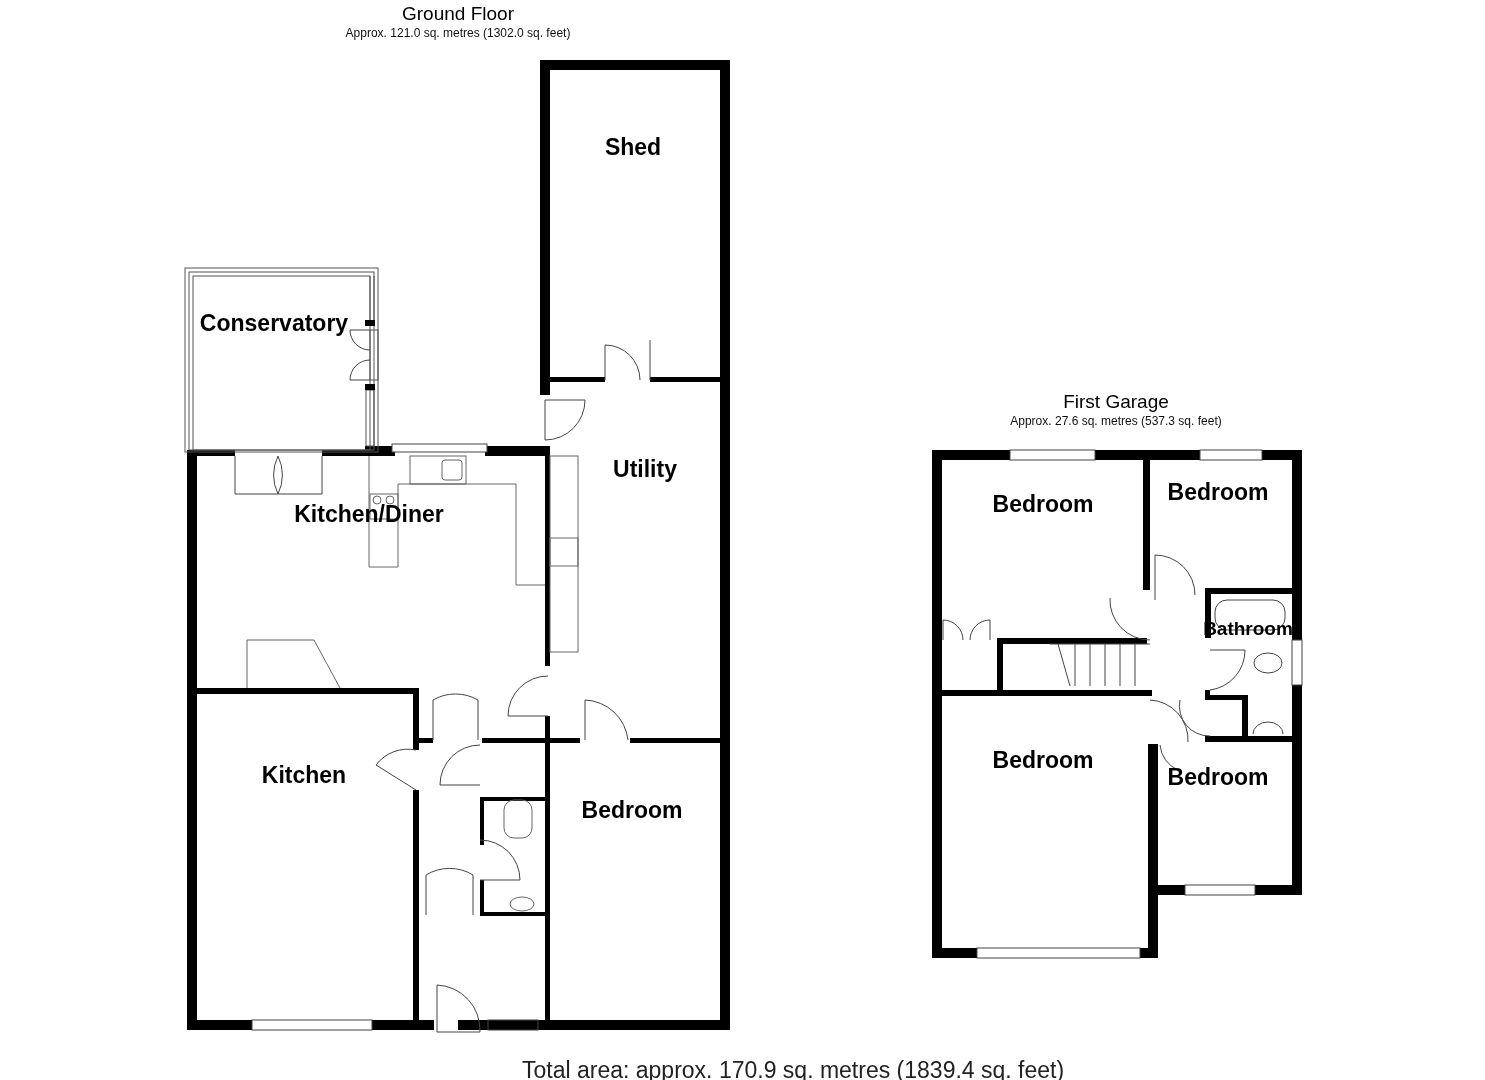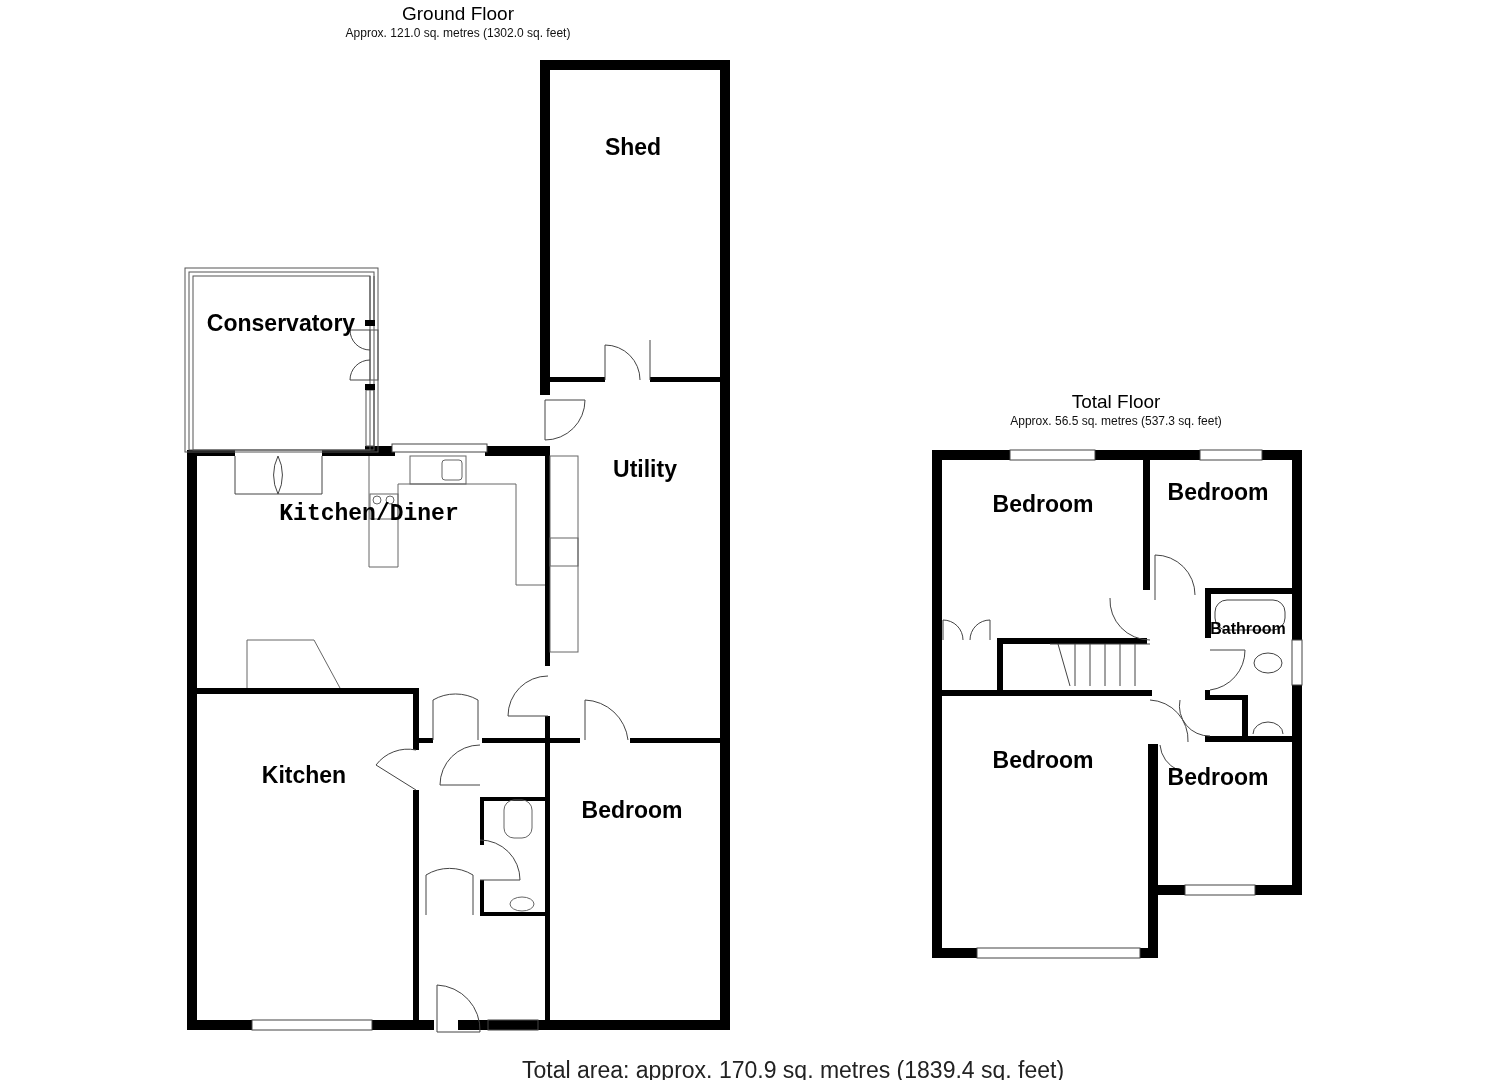--- a/index.html
+++ b/index.html
@@ -9,22 +9,22 @@
   .room-label { position:absolute; font-weight:bold; font-size:23px; white-space:nowrap; transform:translate(-50%,-50%); }
   .total { position:absolute; font-size:23px; white-space:nowrap; color:#222; }
   svg { position:absolute; left:0; top:0; }
 </style>
 </head>
 <body>
 
 <div class="floor-title" style="left:358px; top:3px; width:200px;">Ground Floor</div>
 <div class="floor-sub" style="left:308px; top:26px; width:300px;">Approx. 121.0 sq. metres (1302.0 sq. feet)</div>
 
-<div class="floor-title" style="left:1016px; top:391px; width:200px;">Total Floor</div>
-<div class="floor-sub" style="left:966px; top:414px; width:300px;">Approx. 56.5 sq. metres (537.3 sq. feet)</div>
+<div class="floor-title" style="left:1016px; top:391px; width:200px;">First Garage</div>
+<div class="floor-sub" style="left:966px; top:414px; width:300px;">Approx. 27.6 sq. metres (537.3 sq. feet)</div>
 
 <svg width="1485" height="1080" viewBox="0 0 1485 1080">
   <g fill="#000">
 
     <rect x="540" y="60" width="190" height="10"></rect>
     <rect x="540" y="60" width="10" height="335"></rect>
     <rect x="720" y="60" width="10" height="970"></rect>
 
     <rect x="550" y="377" width="55" height="5"></rect>
     <rect x="650" y="377" width="70" height="5"></rect>
@@ -140,25 +140,25 @@
     <path d="M1150 700 A40 40 0 0 1 1188 742"></path>
     <path d="M1160 745 A30 30 0 0 0 1178 770"></path>
     <path d="M1180 700 A30 30 0 0 0 1210 736"></path>
     <rect x="1215" y="600" width="70" height="30" rx="12"></rect>
     <ellipse cx="1268" cy="663" rx="14" ry="10"></ellipse>
     <path d="M1253 734 A15 12 0 0 1 1283 734"></path>
   </g>
 </svg>
 
 <div class="room-label" style="left:633px; top:147px;">Shed</div>
-<div class="room-label" style="left:281px; top:323px;">Conservatory</div>
+<div class="room-label" style="left:274px; top:323px;">Conservatory</div>
 <div class="room-label" style="left:645px; top:469px;">Utility</div>
-<div class="room-label" style="left:369px; top:514px;font-family:Liberation Mono, monospace;">Kitchen/Diner</div>
+<div class="room-label" style="left:369px; top:514px;">Kitchen/Diner</div>
 <div class="room-label" style="left:304px; top:775px;">Kitchen</div>
 <div class="room-label" style="left:632px; top:810px;">Bedroom</div>
 
 <div class="room-label" style="left:1043px; top:504px;">Bedroom</div>
 <div class="room-label" style="left:1218px; top:492px;">Bedroom</div>
-<div class="room-label" style="left:1248px; top:629px; font-size:16px;">Bathroom</div>
+<div class="room-label" style="left:1248px; top:629px; font-size:19px;">Bathroom</div>
 <div class="room-label" style="left:1043px; top:760px;">Bedroom</div>
 <div class="room-label" style="left:1218px; top:777px;">Bedroom</div>
 
 <div class="total" style="left:522px; top:1057px;">Total area: approx. 170.9 sq. metres (1839.4 sq. feet)</div>
 
 </body></html>

